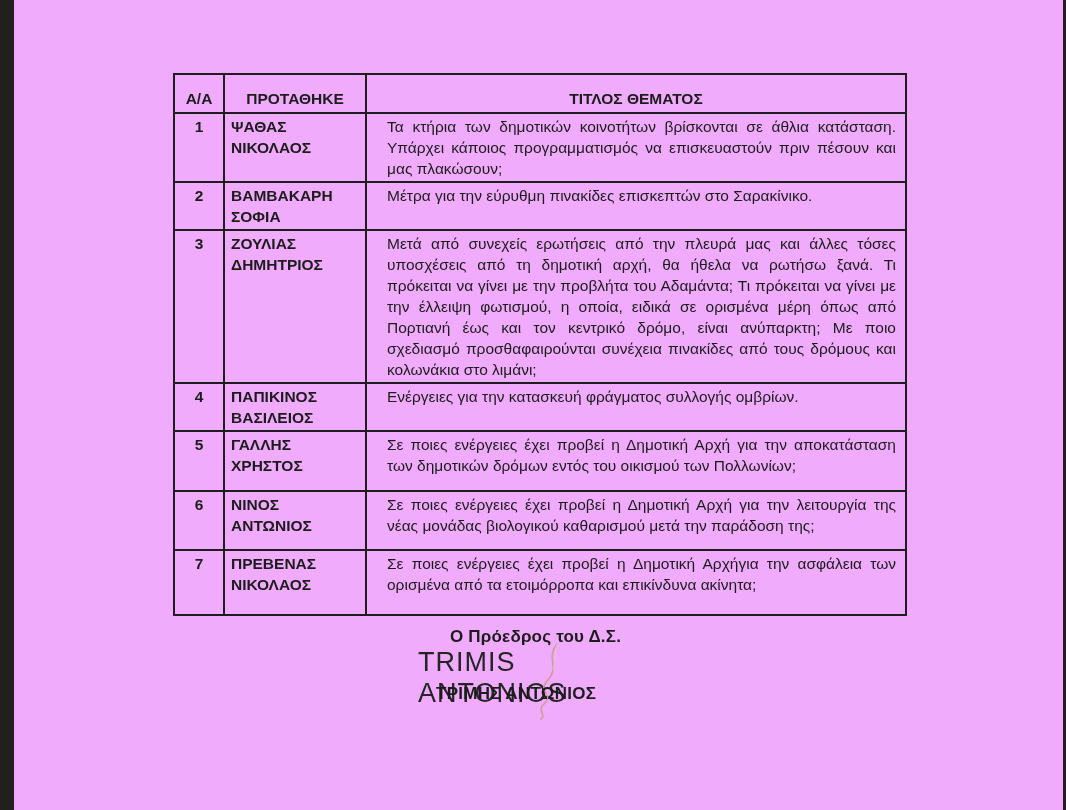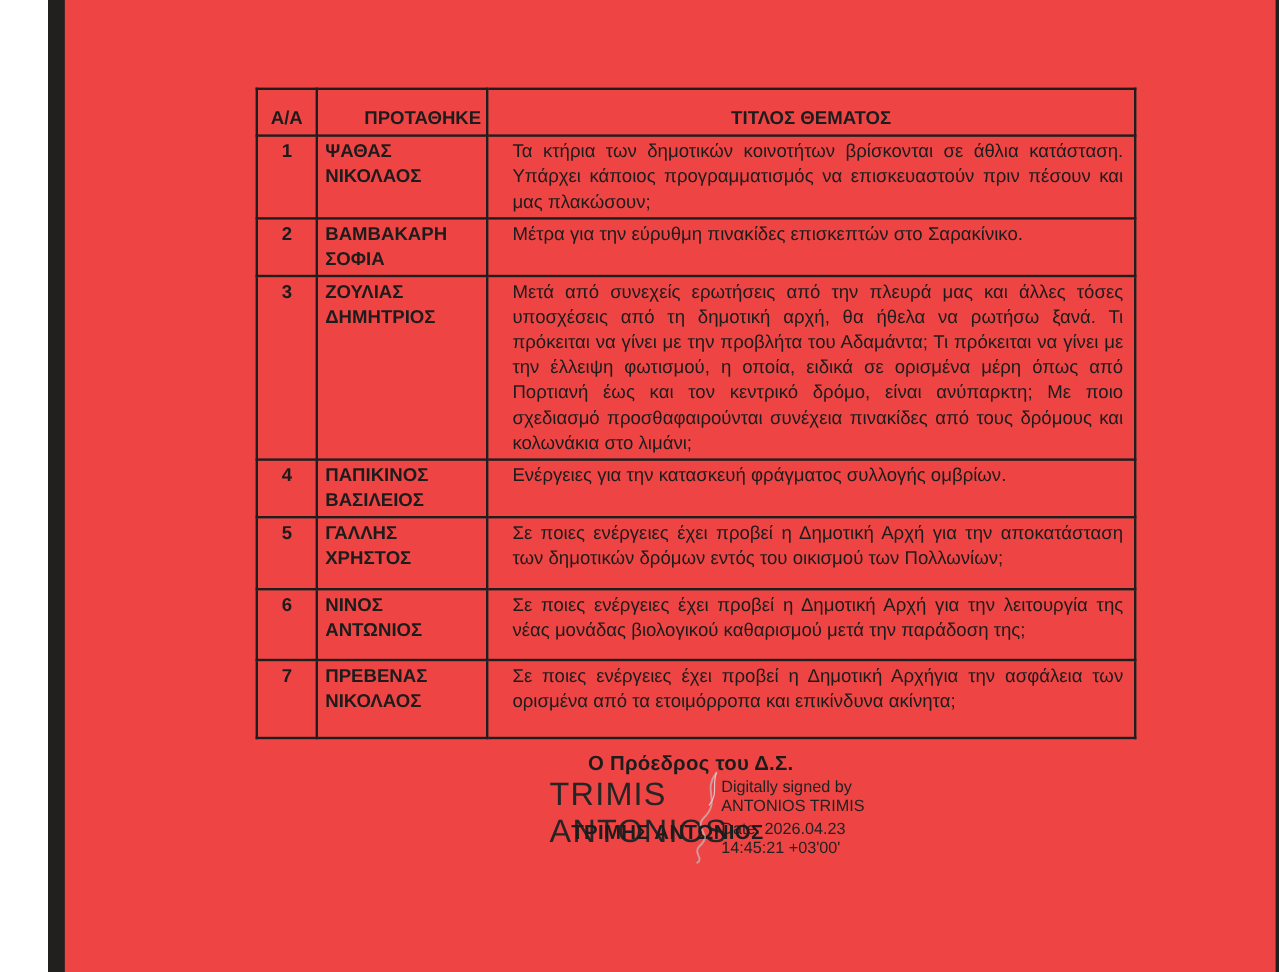--- a/index.html
+++ b/index.html
@@ -8,22 +8,21 @@
     font-family: "Liberation Sans", sans-serif;
     color: #1c1c1c;
     width: 1066px;
     height: 810px;
     position: relative;
     overflow: hidden;
   }
   .page {
     position: absolute;
     inset: 0;
-    background: #ef4444;
-    margin-left: 40px;
+    background: #f0abfc;
   }
   .scan-bar-left {
     position: absolute;
     left: 0; top: 0;
     width: 14px; height: 810px;
     background: #221f1f;
   }
   .scan-bar-right {
     position: absolute;
     right: 0; top: 0;
@@ -46,21 +45,21 @@
   }
   table.topics col.c-num   { width: 50px; }
   table.topics col.c-name  { width: 142px; }
   table.topics col.c-title { width: 540px; }
   table.topics th {
     vertical-align: bottom;
     font-weight: bold;
     padding: 2px 4px 3px 4px;
   }
   th.h-num   { text-align: center; }
-  th.h-name  { text-align: right; padding-left: 6px; }
+  th.h-name  { text-align: center; padding-left: 6px; }
   th.h-title { text-align: center; }
   td.num {
     text-align: center;
     font-weight: bold;
     padding-top: 2px;
   }
   td.name {
     font-weight: bold;
     padding: 2px 4px 2px 6px;
   }
@@ -175,22 +174,16 @@
     <div class="sig-bigname">
       <div>TRIMIS</div>
       <div>ANTONIOS</div>
     </div>
 
     <svg class="sig-flourish" viewBox="0 0 36 80">
       <path d="M24,3 C12,18 28,26 14,40 C4,50 22,54 10,64 C4,70 14,74 8,78" fill="none" stroke="#cf9b9b" stroke-width="1.6" stroke-linecap="round"></path>
       <path d="M24,3 C20,14 26,20 18,30" fill="none" stroke="#e4c4c4" stroke-width="1" stroke-linecap="round"></path>
     </svg>
 
-    <div class="sig-digital">
-      <div class="dl">Digitally signed by</div>
-      <div class="dl">ANTONIOS TRIMIS</div>
-      <div class="dl gap">Date: 2026.04.23</div>
-      <div class="dl">14:45:21 +03'00'</div>
-    </div>
 
     <div class="sig-greekname">ΤΡΙΜΗΣ ΑΝΤΩΝΙΟΣ</div>
   </div>
 </div>
 
 </body></html>

